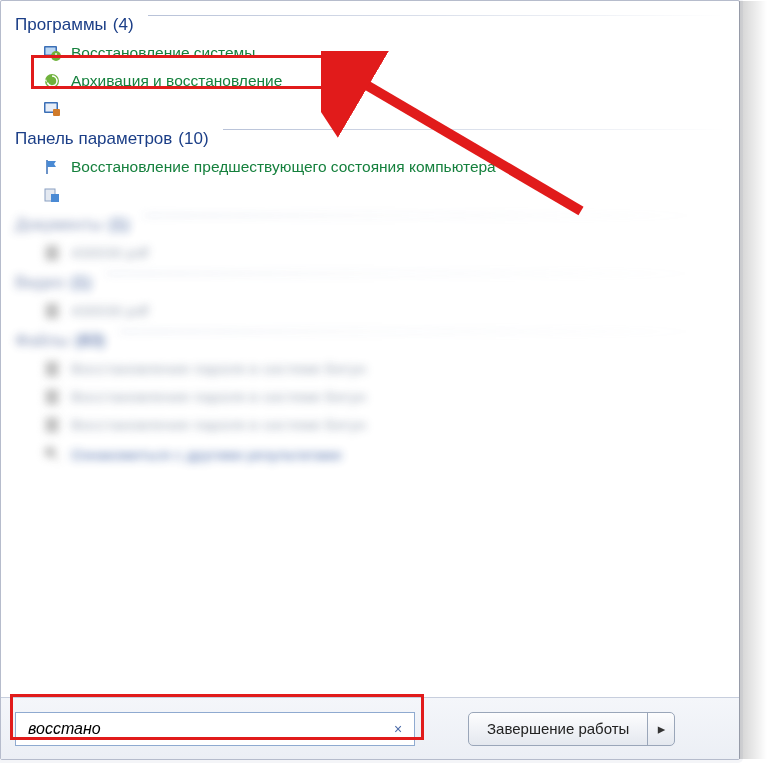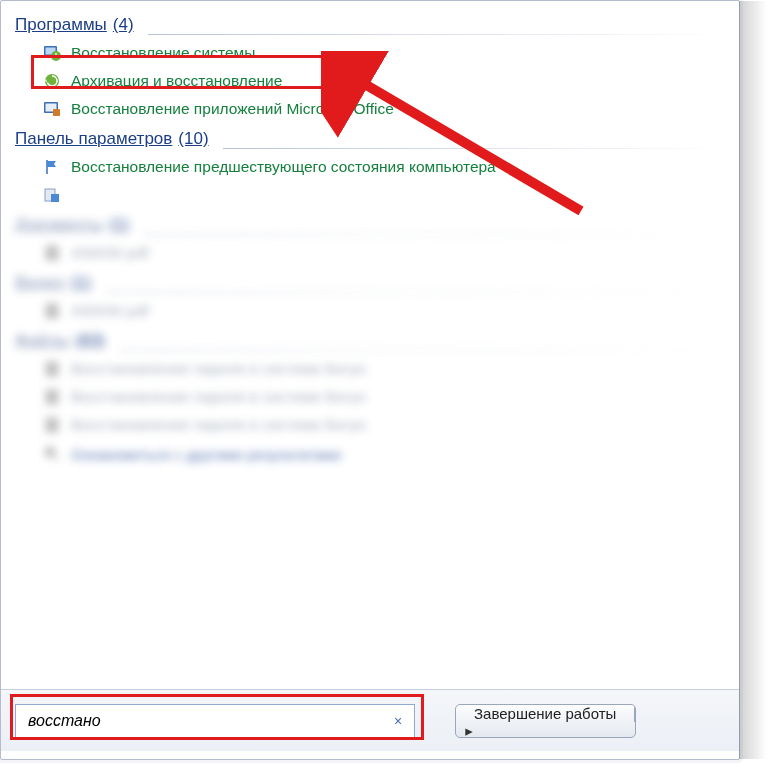--- a/index.html
+++ b/index.html
@@ -19,25 +19,24 @@
     background:#fff;
     border:1px solid #b6bccc;
     border-radius:2px;
     box-shadow: 0 0 0 3px rgba(30,60,120,0.05);
   }
   .content {
     padding:8px 14px 0 14px;
   }
   .group-header {
     display:flex;
-    align-items:flex-end;
+    align-items:flex-start;
     color:#1b3e87;
     font-size:17px;
     padding:6px 0 4px 0;
-    text-decoration:underline;
   }
   .group-header .count {
     color:#1b3e87;
     margin-left:6px;
   }
   .group-header .rule {
     flex:1;
     height:1px;
     background:linear-gradient(to right, #b8c2d8, rgba(184,194,216,0));
     margin-left:14px;
@@ -66,27 +65,28 @@
   }
   .blur-section {
     filter: blur(4px);
     opacity:0.9;
   }
   .blur-section .group-header { color:#7b8bb0; }
   .blur-section .label { color:#9aa4b4; }
   .blur-section .ico svg * { fill:#b8b8b8 !important; stroke:#b8b8b8 !important; }
   .bottom-bar {
     position:absolute;
-    left:0; right:0; bottom:8px;
+    left:0; right:0; bottom:0;
     height:62px;
     background:linear-gradient(#f4f6fa,#eceff5);
     border-top:1px solid #c7cedd;
     display:flex;
     align-items:center;
     padding:0 14px;
+    gap:13px;
   }
   .search-wrap {
     position:relative;
     width:400px;
     height:34px;
     background:#fff;
     border:1px solid #8faad0;
     display:flex;
     align-items:center;
     padding:0 30px 0 10px;
@@ -111,21 +111,20 @@
     text-align:center;
   }
   .shutdown-btn {
     margin-left:40px;
     height:34px;
     display:flex;
     border:1px solid #9aa6b9;
     border-radius:5px;
     background:linear-gradient(#fdfdfe,#e4e8ef);
     overflow:hidden;
-    flex-direction:column;
   }
   .shutdown-main {
     padding:0 18px;
     display:flex;
     align-items:center;
     font-size:15px;
     color:#222;
     border-right:1px solid #9aa6b9;
   }
   .shutdown-arrow {
@@ -186,21 +185,20 @@
     </div>
 
     <div class="item">
       <span class="ico">
         <svg viewBox="0 0 18 18">
             <rect x="1" y="2" width="14" height="11" rx="1" fill="#3b6fb6"></rect>
             <rect x="2.5" y="3.5" width="11" height="8" fill="#e8eef8"></rect>
             <rect x="10" y="9" width="7" height="7" rx="1" fill="#d07a2a"></rect>
           </svg>
       </span>
-      <span class="label">Восстановление приложений Microsoft Office</span>
     </div>
 
 
     <div class="group-header">
       <span>Панель параметров</span>
       <span class="count">(10)</span>
       <div class="rule"></div>
     </div>
 
 

